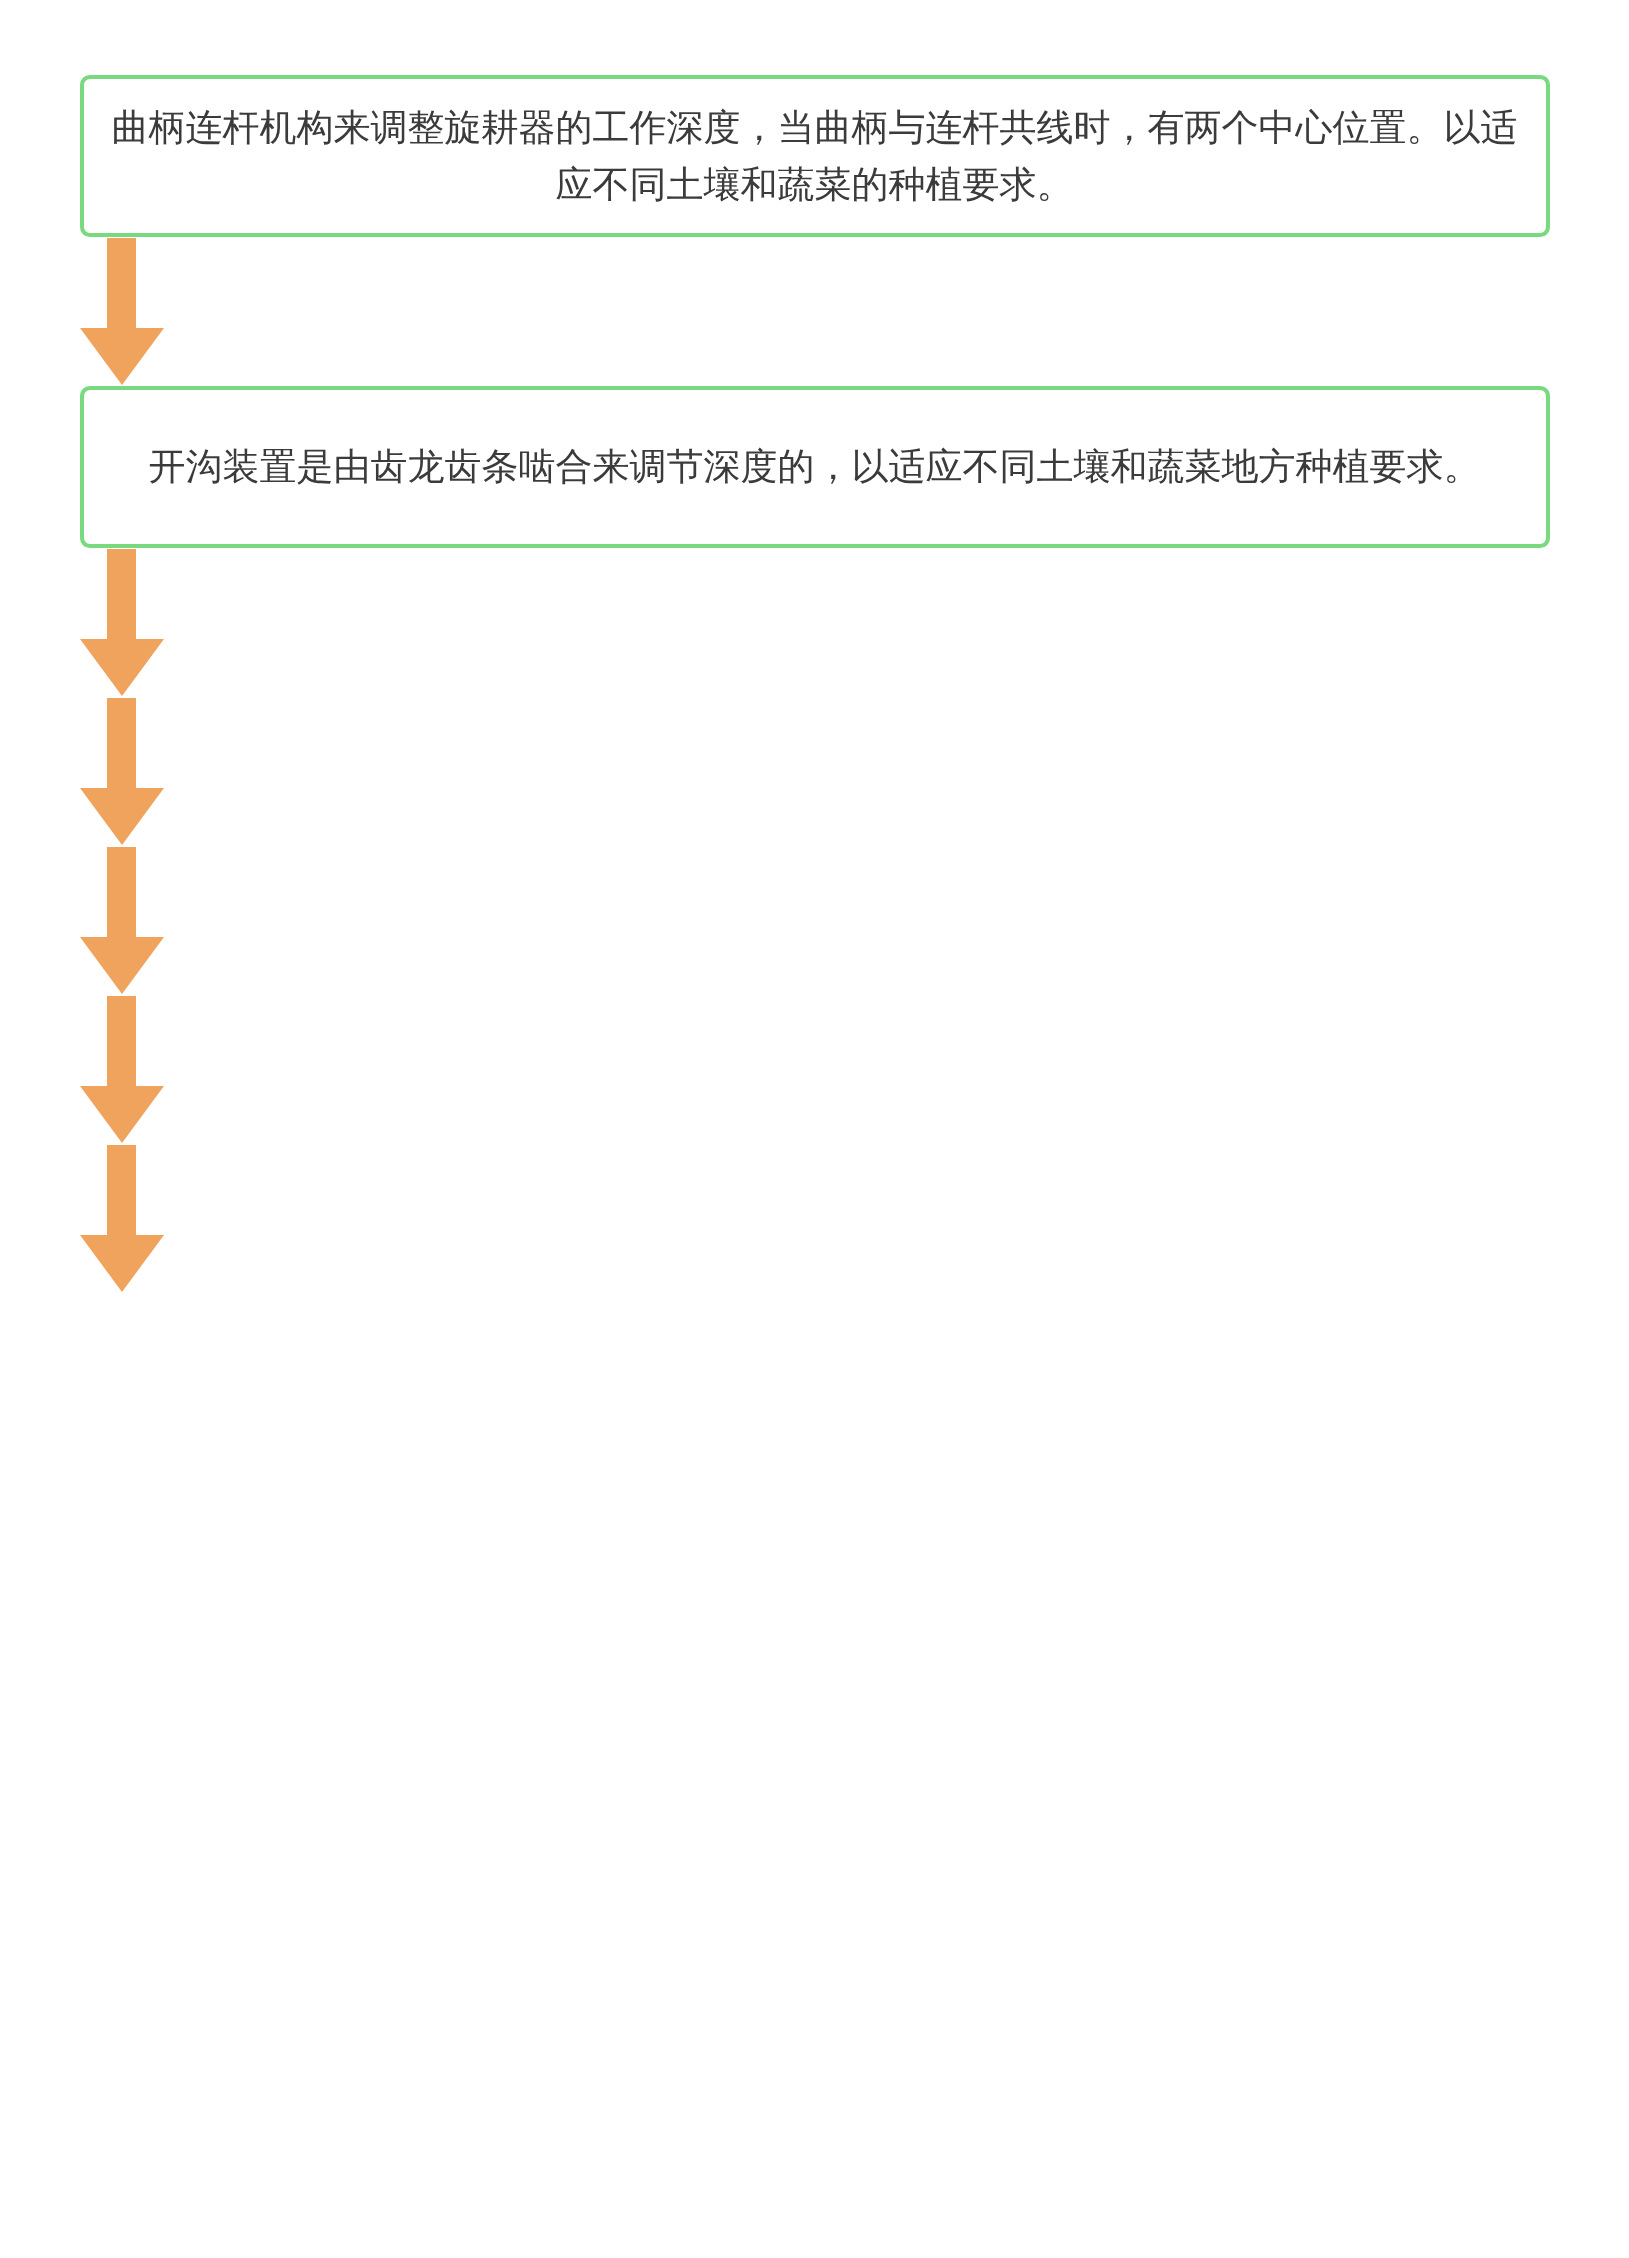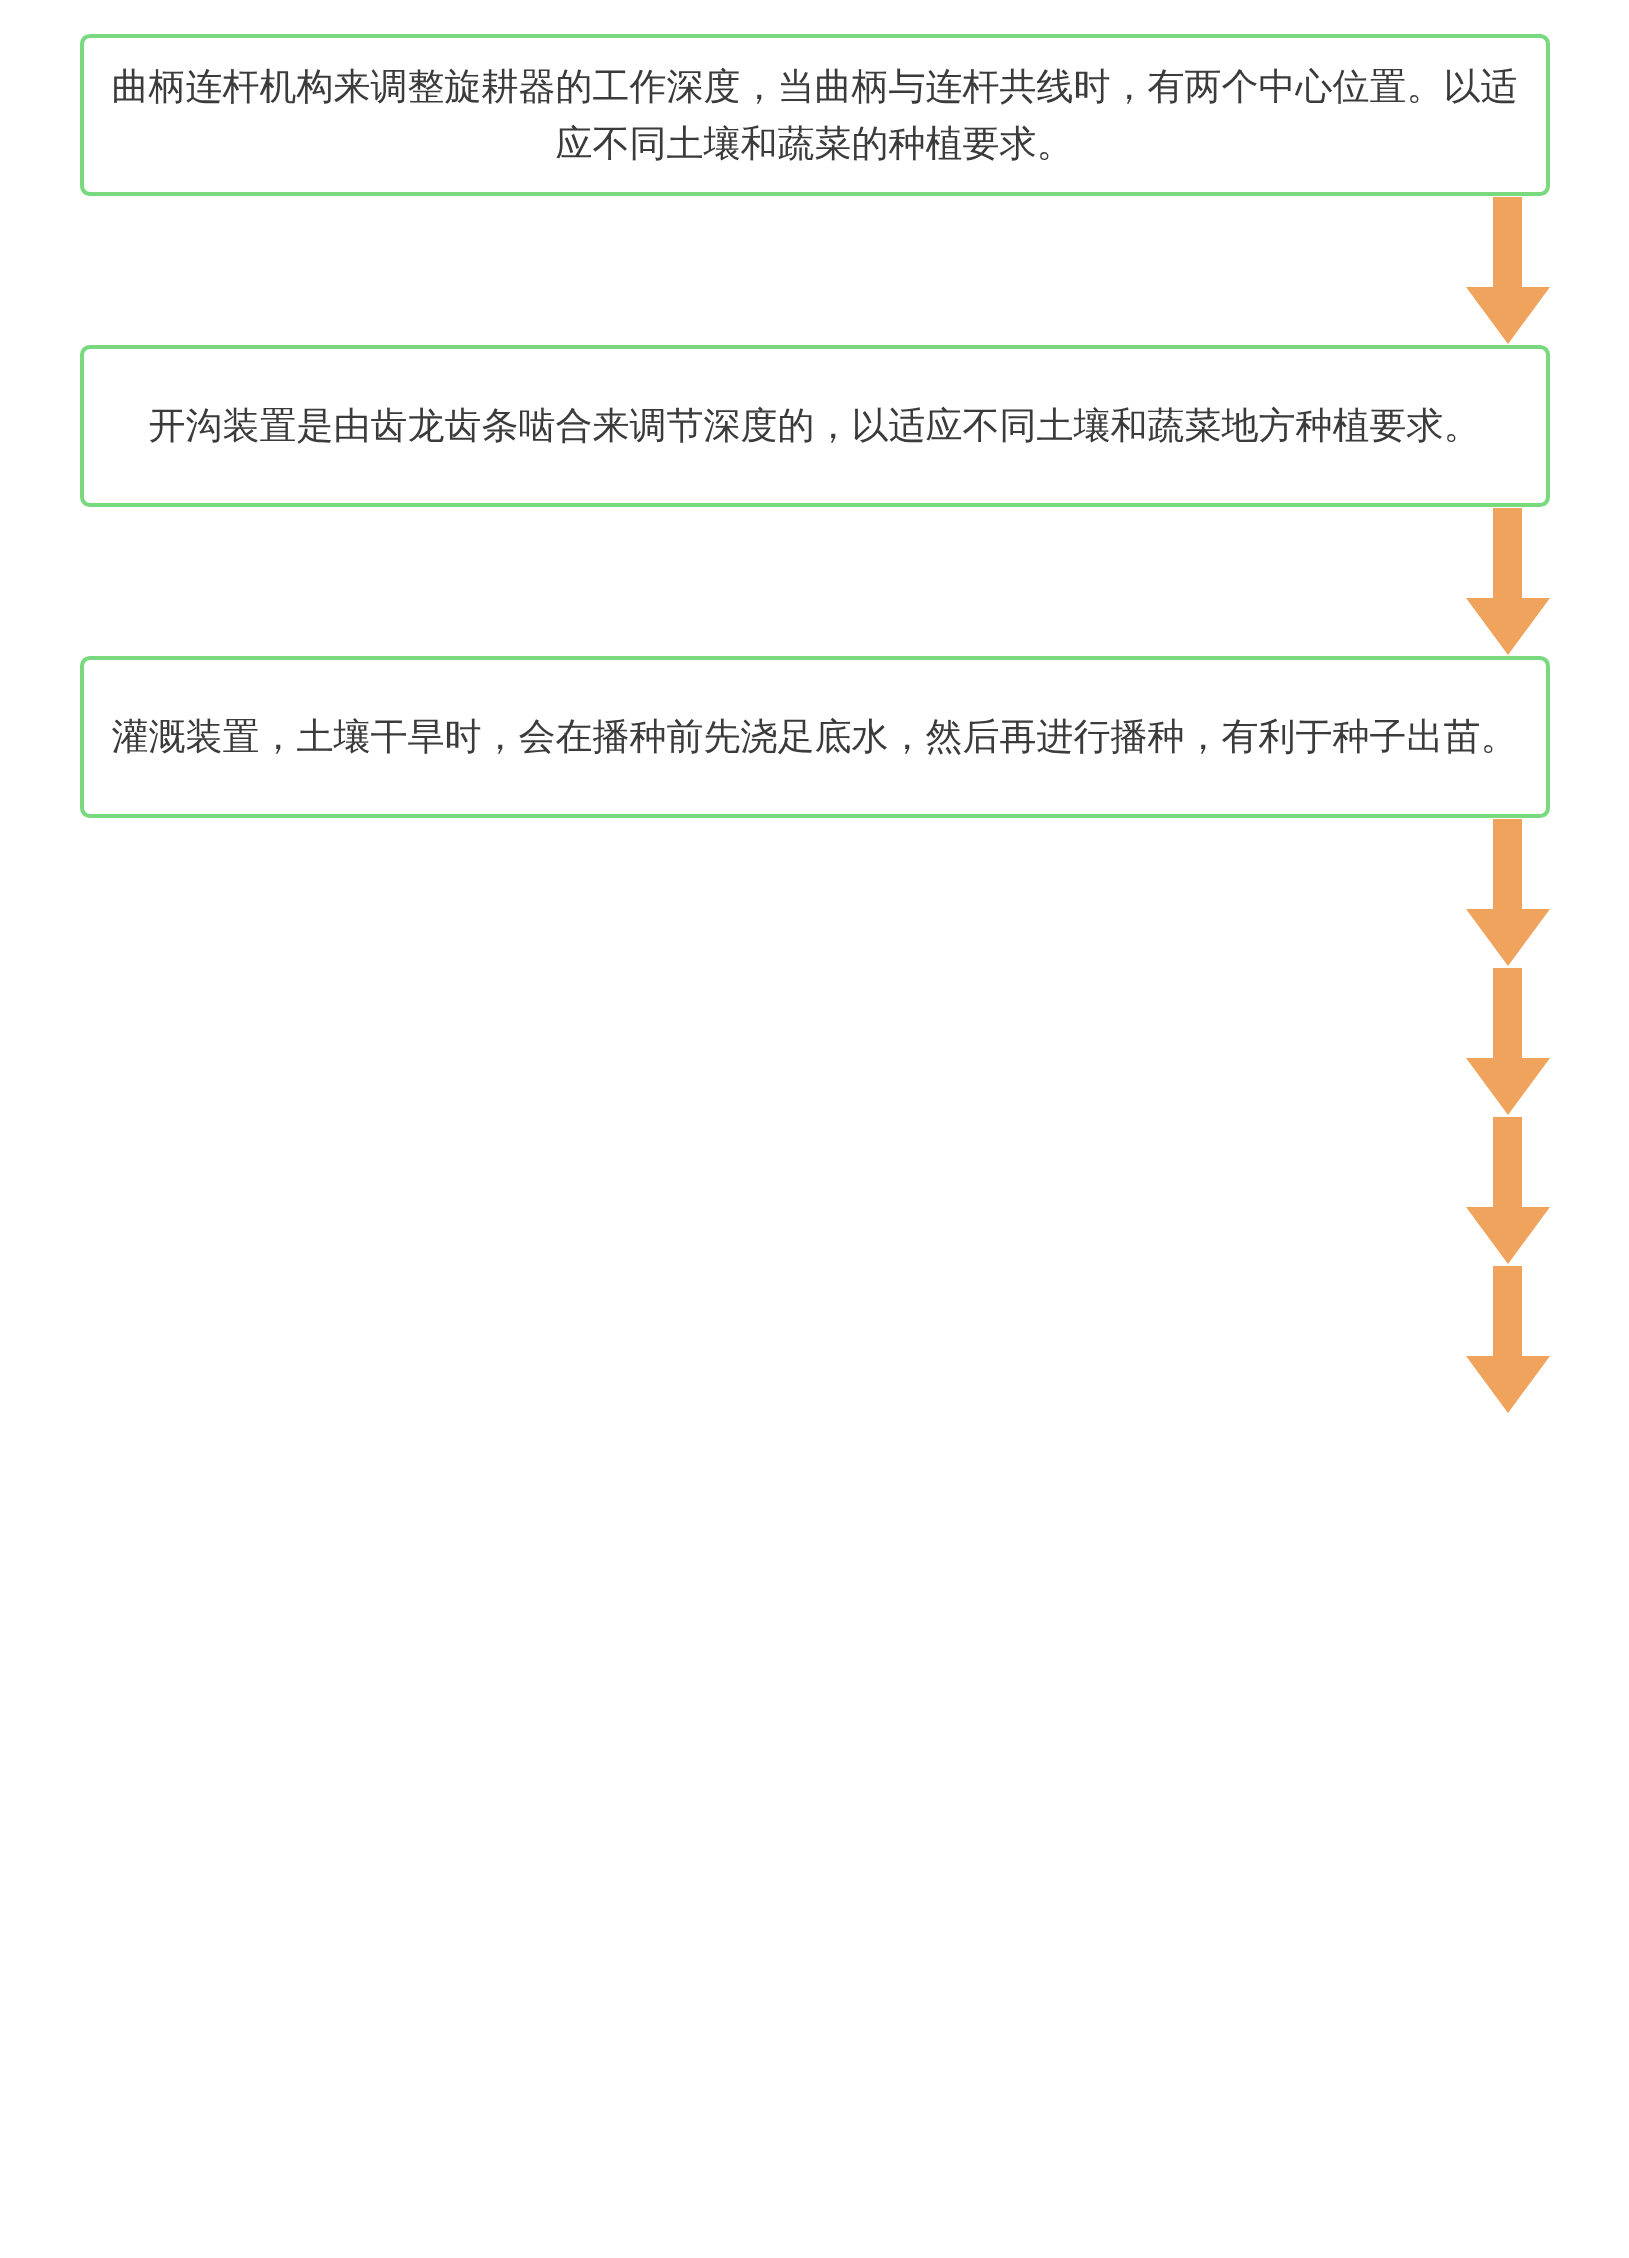--- a/index.html
+++ b/index.html
@@ -9,25 +9,25 @@
   }
   body {
     width: 1629px;
     min-height: 2258px;
     font-family: "Liberation Sans", sans-serif;
     color: var(--text, #3b3b3b);
   }
   .flowchart {
     width: 1470px;
     margin: 0 auto;
-    padding-top: 34px;
+    padding-top: 75px;
     padding-bottom: 59px;
     display: flex;
     flex-direction: column;
-    align-items: flex-end;
+    align-items: flex-start;
     font-family: Liberation Serif, serif;
   }
   .flow-node {
     box-sizing: border-box;
     width: 100%;
     min-height: 162px;
     background: var(--node-background, #ffffff);
     border: 4.9px solid var(--node-border, #79d97f);
     border-radius: 9.8px;
     display: flex;
@@ -77,23 +77,20 @@
 
   <div class="flow-node">
     <span class="node-text">开沟装置是由齿龙齿条啮合来调节深度的，以适应不同土壤和蔬菜地方种植要求。</span>
   </div>
 
   <div class="flow-arrow">
     <div class="arrow-shaft"></div>
     <div class="arrow-head"></div>
   </div>
 
-  <div class="flow-node">
-    <span class="node-text">灌溉装置，土壤干旱时，会在播种前先浇足底水，然后再进行播种，有利于种子出苗。</span>
-  </div>
 
   <div class="flow-arrow">
     <div class="arrow-shaft"></div>
     <div class="arrow-head"></div>
   </div>
 
 
   <div class="flow-arrow">
     <div class="arrow-shaft"></div>
     <div class="arrow-head"></div>

